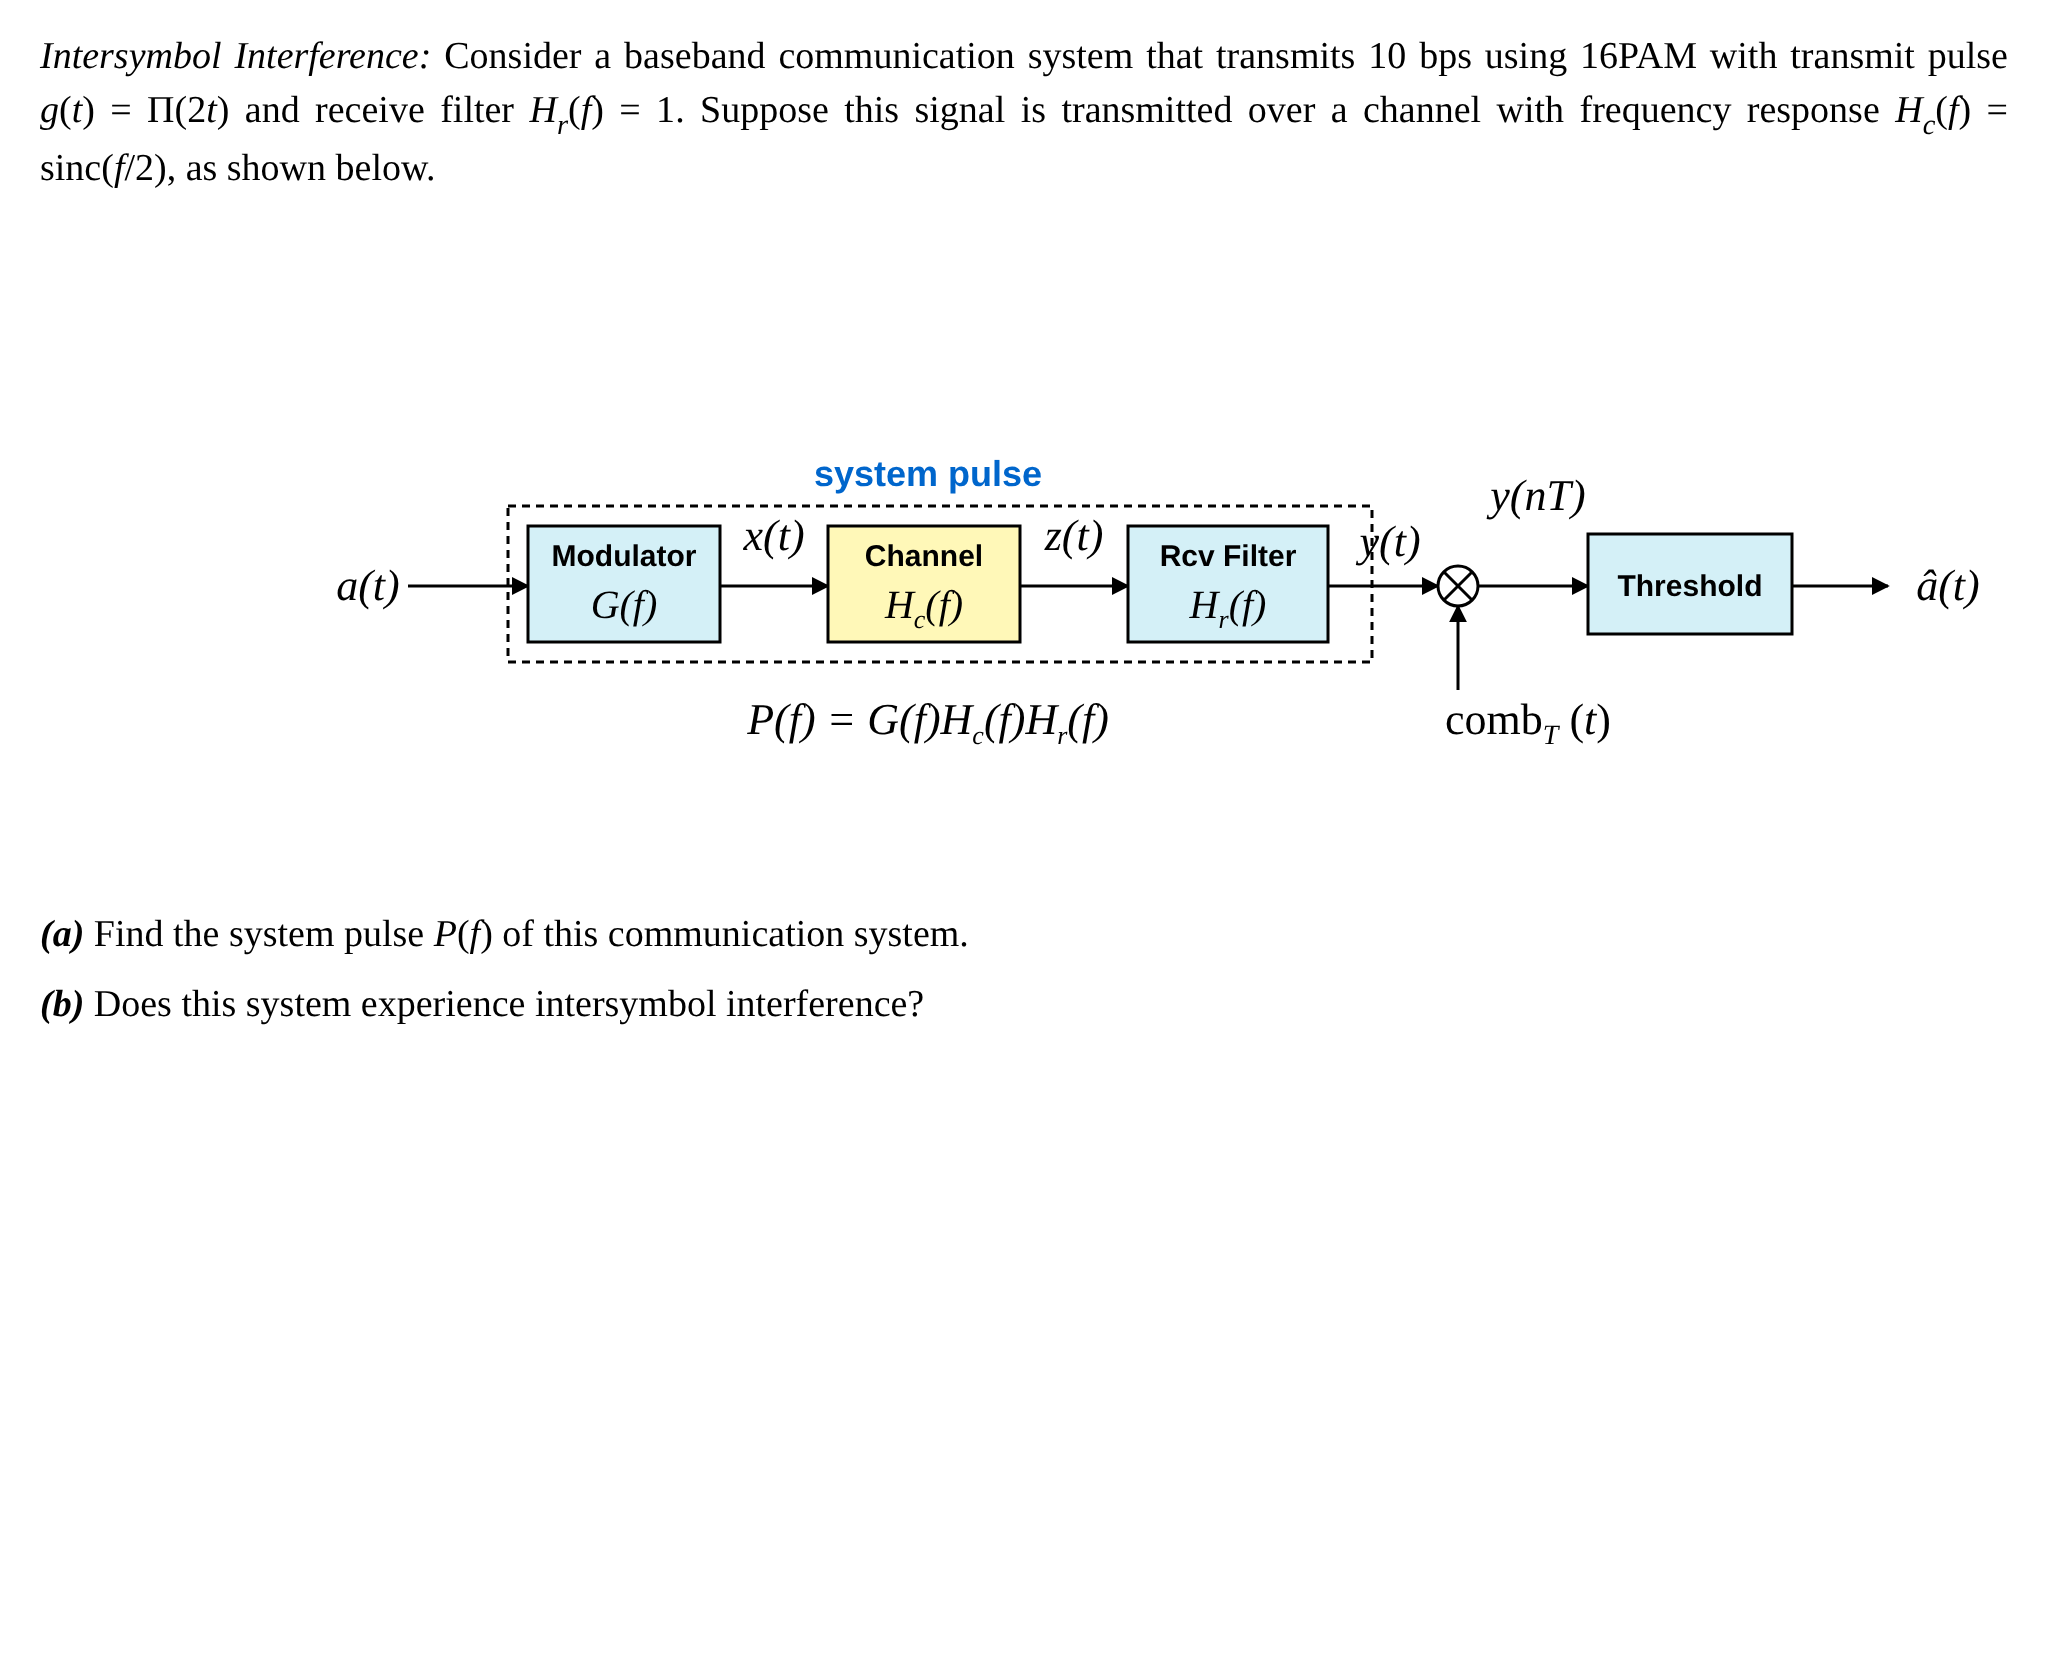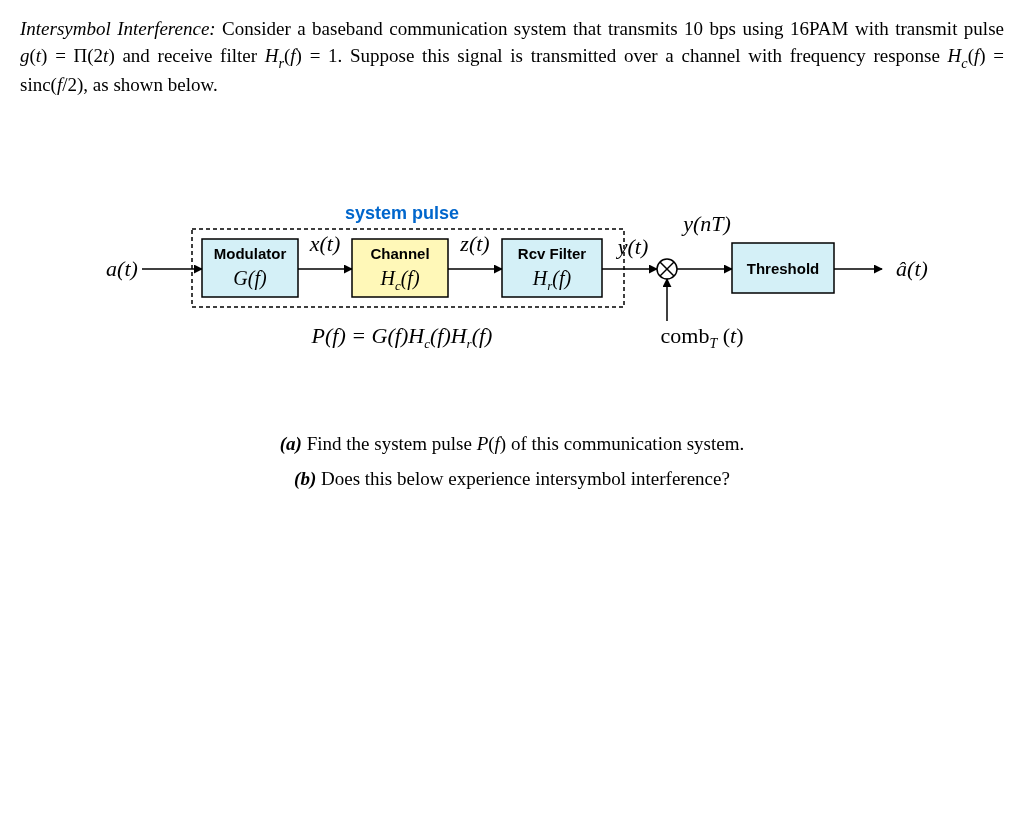--- a/index.html
+++ b/index.html
@@ -7,34 +7,33 @@
       font-size: 19px;
       line-height: 1.4;
       margin: 0;
       padding: 16px 20px;
       width: 1024px;
       box-sizing: border-box;
       color: #000;
     }
     .intro {
       text-align: justify;
-      margin-bottom: 92px;
+      margin-bottom: 116px;
     }
     .italic {
       font-style: italic;
     }
     .diagram-container {
       width: 100%;
       display: flex;
-      justify-content: center;
+      justify-content: flex-end;
       margin-bottom: 40px;
     }
     .questions {
       margin-top: 30px;
-      text-align: center;
     }
     .question {
       margin-bottom: 8px;
     }
     .q-label {
       font-style: italic;
       font-weight: bold;
     }
     .math-italic {
       font-style: italic;
@@ -113,15 +112,15 @@
 
     <text x="320" y="152" font-family="Times New Roman" font-size="22" font-style="italic" text-anchor="middle">P(f) = G(f)H<tspan font-size="13" dy="5">c</tspan><tspan dy="-5">(f)H</tspan><tspan font-size="13" dy="5">r</tspan><tspan dy="-5">(f)</tspan></text>
   </svg>
 </div>
 
 <div class="questions">
   <div class="question">
     <span class="q-label">(a)</span><span> Find the system pulse </span><span class="math-italic">P</span>(<span class="math-italic">f</span>)<span> of this communication system.</span>
   </div>
   <div class="question">
-    <span class="q-label">(b)</span><span> Does this below experience intersymbol interference?</span>
+    <span class="q-label">(b)</span><span> Does this system experience intersymbol interference?</span>
   </div>
 </div>
 
 </body></html>

